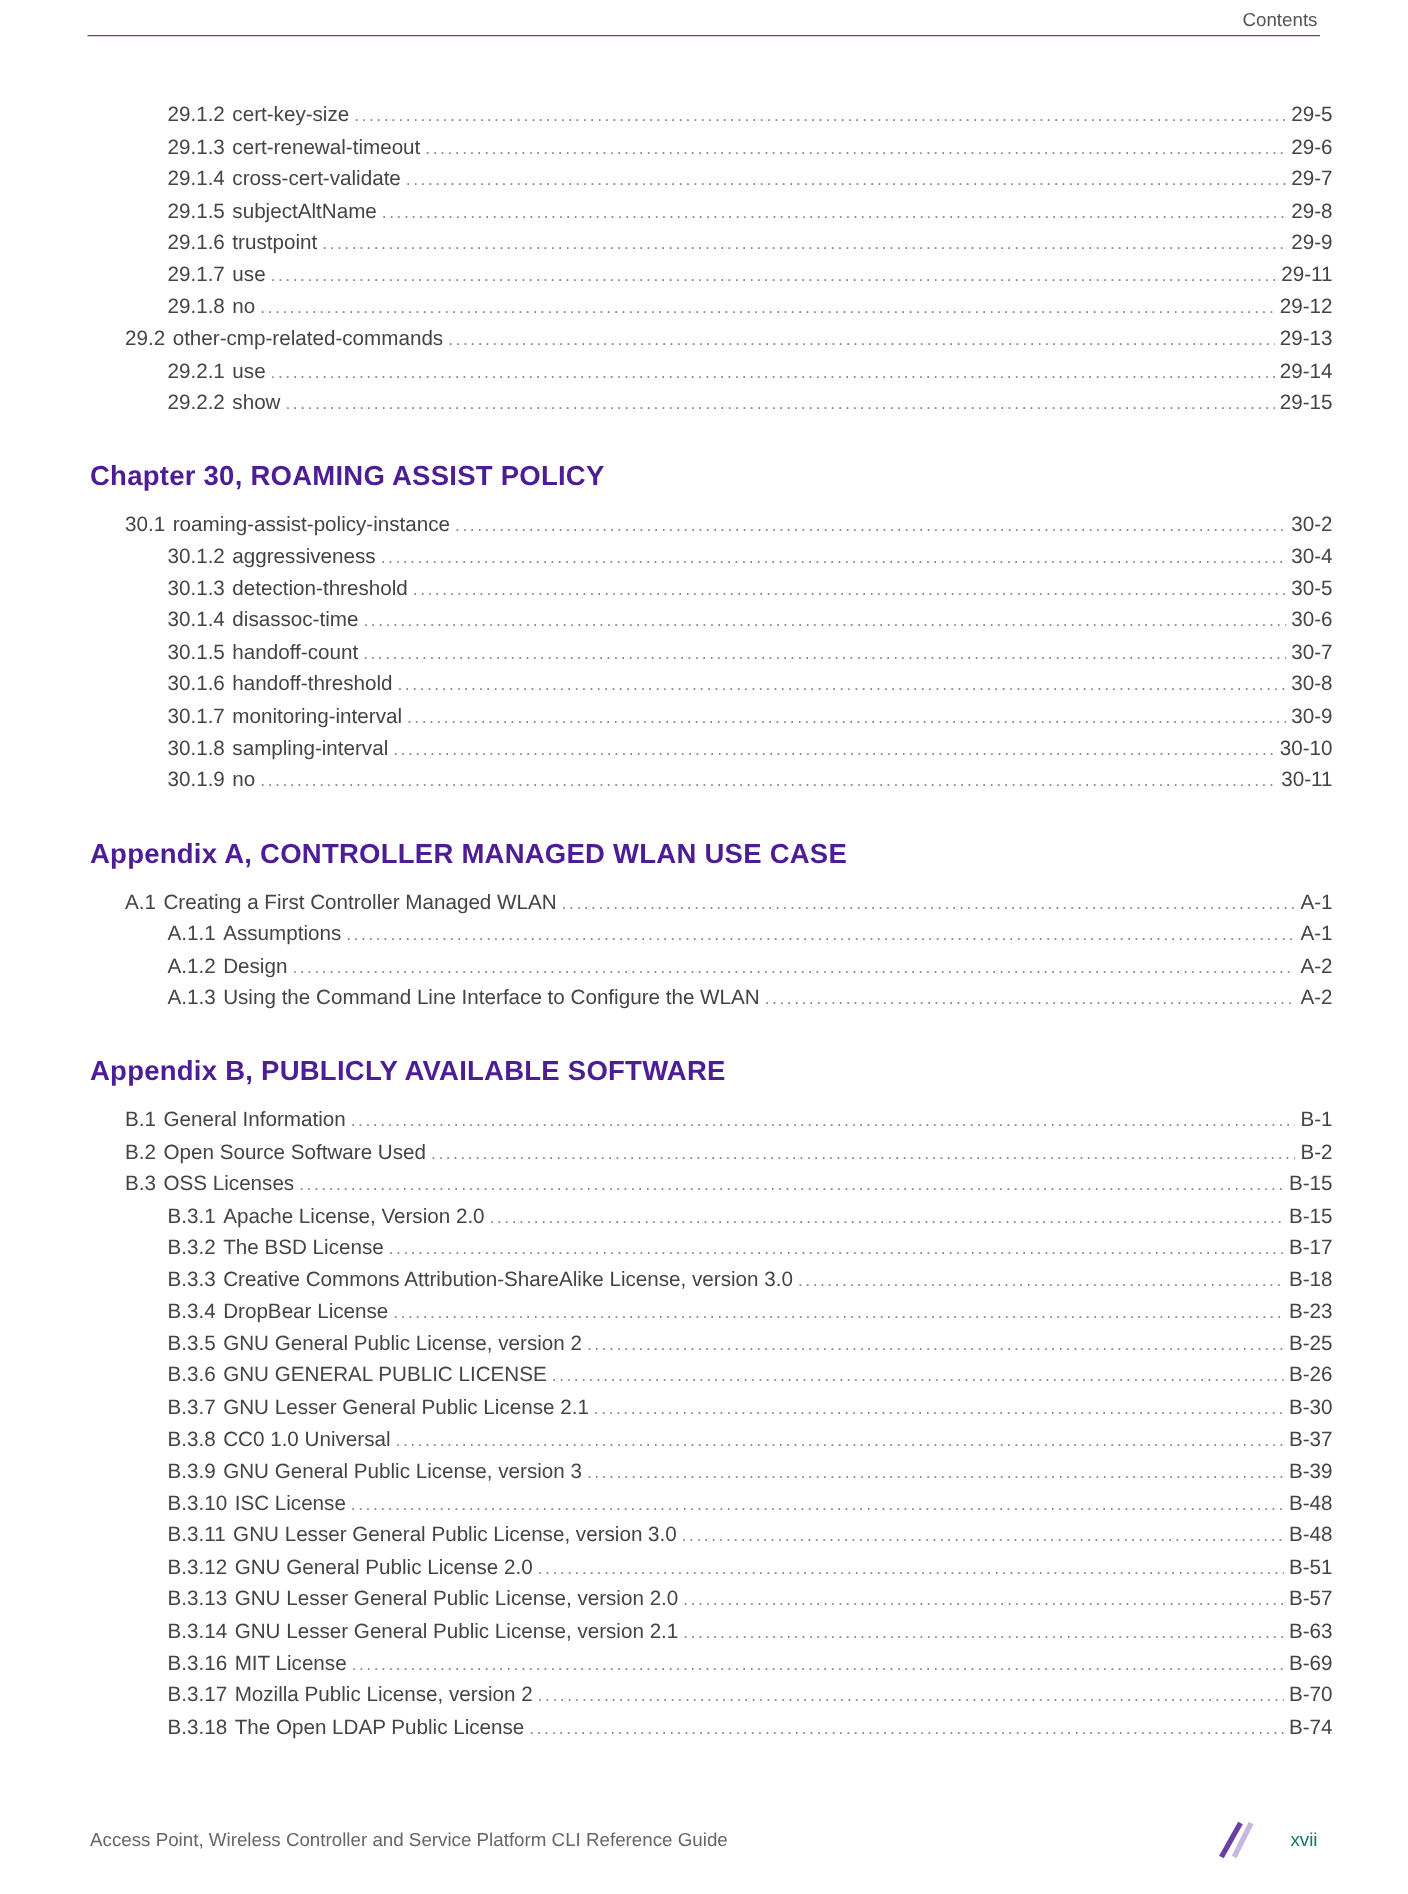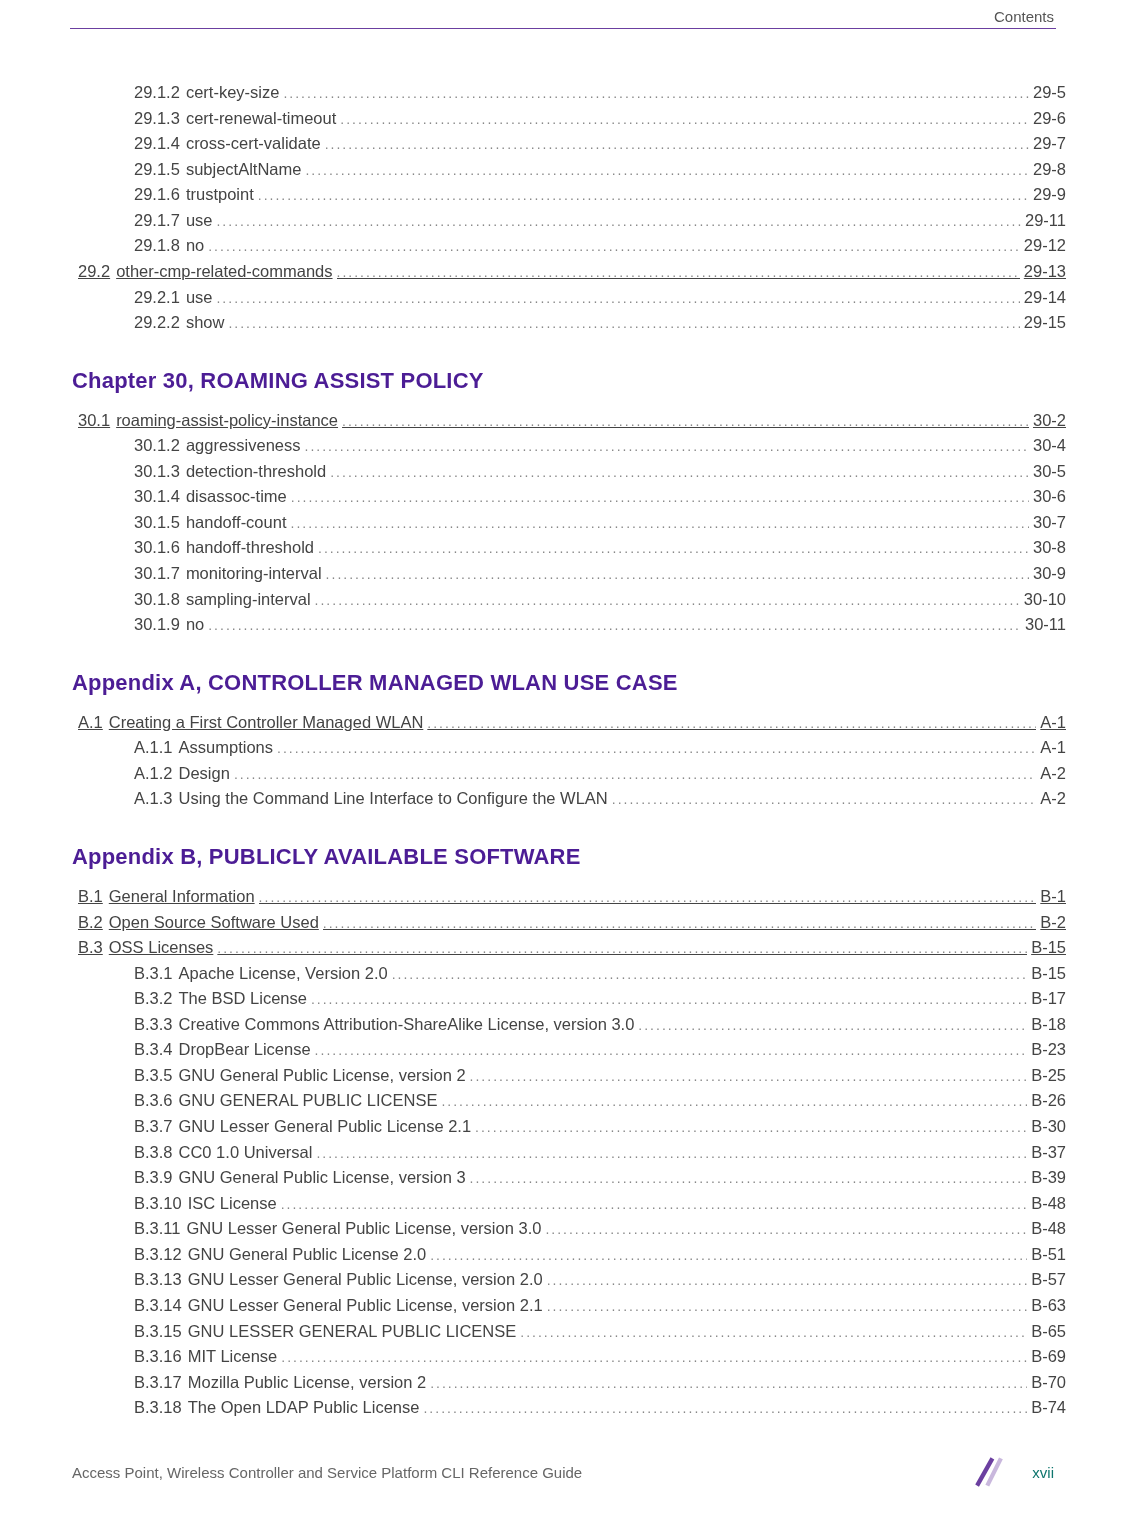--- a/index.html
+++ b/index.html
@@ -35,21 +35,21 @@
   }
   .toc-line {
     display: flex;
     align-items: baseline;
     white-space: nowrap;
     font-size: 16.5px;
     line-height: 1.55;
     color: #444;
     font-weight: 300;
   }
-  .toc-line.lvl1 { margin-left: 6px; text-decoration: underline; }
+  .toc-line.lvl1 { margin-left: 28px; }
   .toc-line.lvl2 { margin-left: 62px; }
   .toc-num { flex: 0 0 auto; }
   .toc-title { flex: 0 0 auto; margin-left: 6px; }
   .toc-dots {
     flex: 1 1 auto;
     overflow: hidden;
     margin: 0 4px;
     color: #888;
     letter-spacing: 2px;
   }
@@ -331,26 +331,20 @@
       <span class="toc-num">B.3.13</span>
       <span class="toc-title">GNU Lesser General Public License, version 2.0</span>
       <span class="toc-dots"></span>
       <span class="toc-page">B-57</span>
     </div>
     <div class="toc-line lvl2">
       <span class="toc-num">B.3.14</span>
       <span class="toc-title">GNU Lesser General Public License, version 2.1</span>
       <span class="toc-dots"></span>
       <span class="toc-page">B-63</span>
-    </div>
-    <div class="toc-line lvl2">
-      <span class="toc-num">B.3.15</span>
-      <span class="toc-title">GNU LESSER GENERAL PUBLIC LICENSE</span>
-      <span class="toc-dots"></span>
-      <span class="toc-page">B-65</span>
     </div>
     <div class="toc-line lvl2">
       <span class="toc-num">B.3.16</span>
       <span class="toc-title">MIT License</span>
       <span class="toc-dots"></span>
       <span class="toc-page">B-69</span>
     </div>
     <div class="toc-line lvl2">
       <span class="toc-num">B.3.17</span>
       <span class="toc-title">Mozilla Public License, version 2</span>

